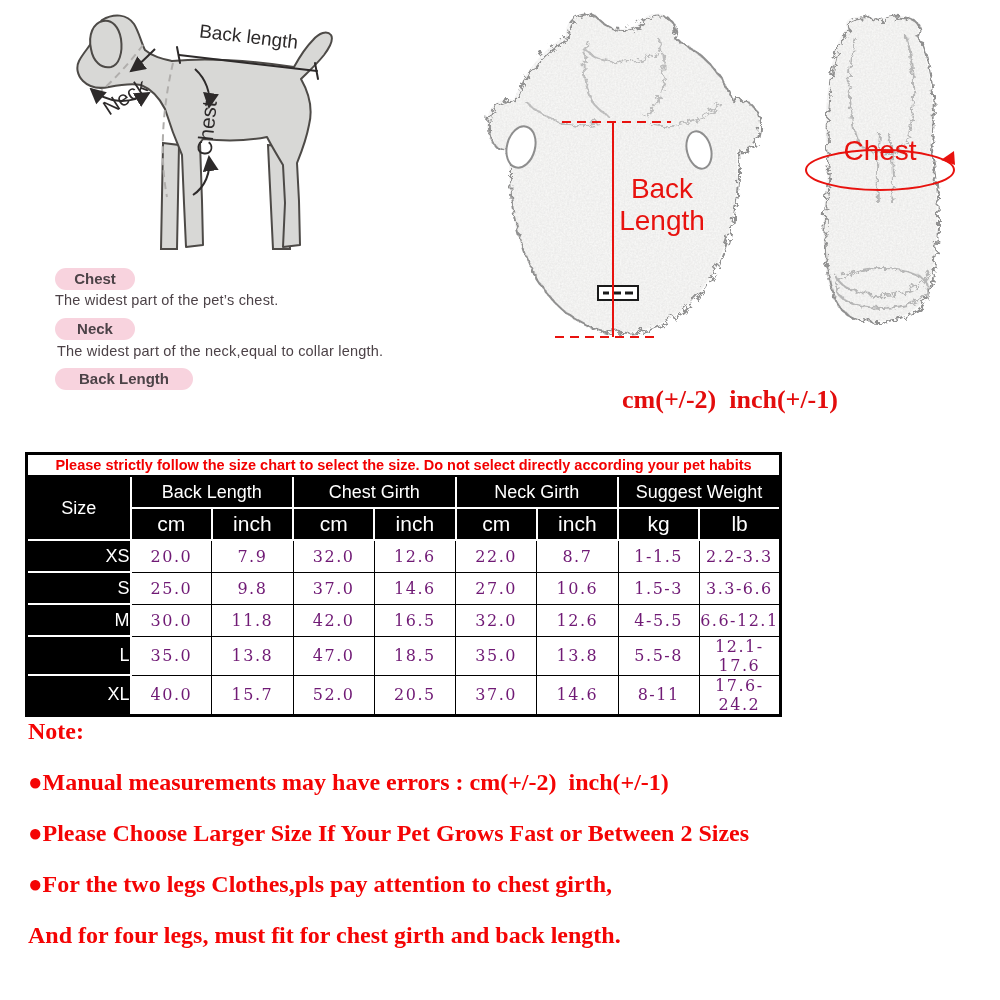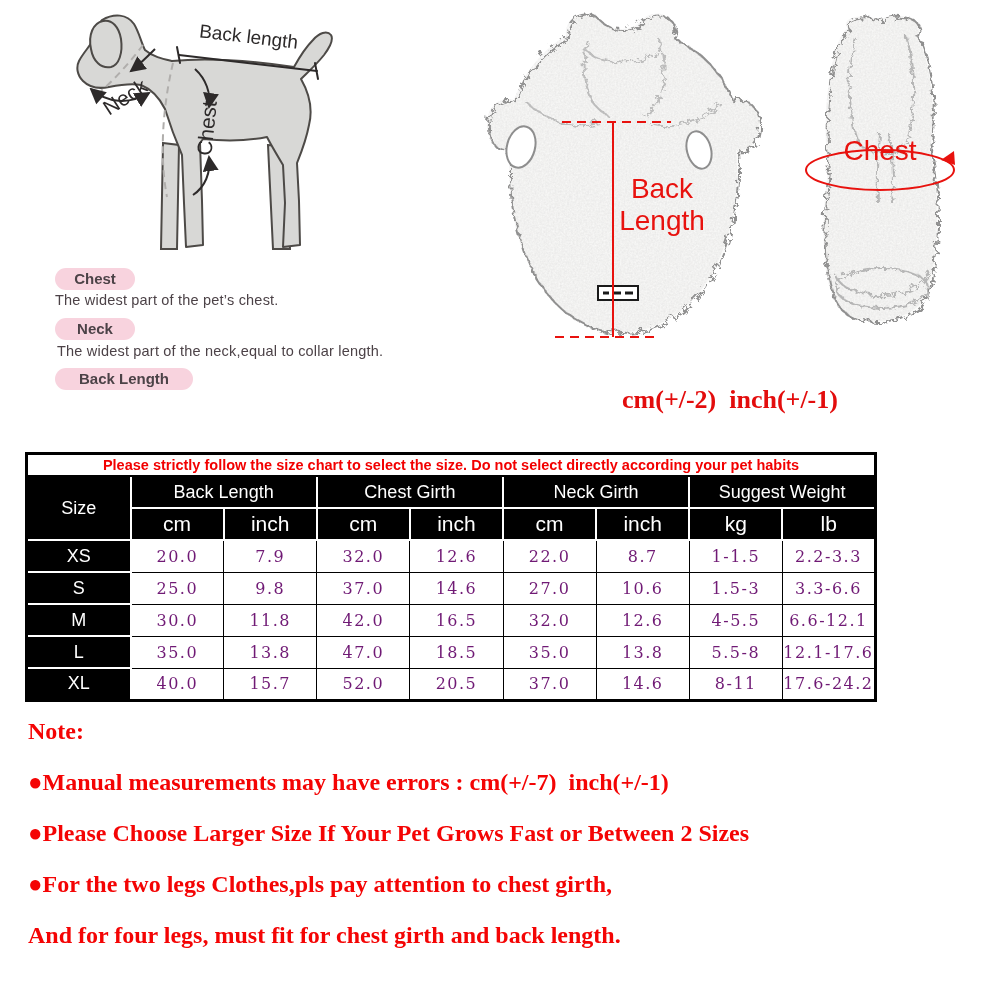--- a/index.html
+++ b/index.html
@@ -21,32 +21,32 @@
   .def-back{left:55px;top:394px;}
 
   
   .garment-back{position:absolute;left:466px;top:2px;width:312px;height:364px;}
   .garment-side{position:absolute;left:796px;top:10px;width:200px;height:324px;}
   .tol{position:absolute;left:560px;top:385px;width:340px;text-align:center;
        color:#e30d0d;font-family:"Liberation Serif",serif;font-weight:700;font-size:26px;
        white-space:pre;}
 
   
-  .size-table{position:absolute;left:25px;top:452px;width:852px;border-collapse:collapse;
+  .size-table{position:absolute;left:25px;top:452px;width:757px;border-collapse:collapse;
               table-layout:fixed;border:3px solid #000;background:#fff;}
   .size-table col.c-size{width:104px;}
   .size-table td,.size-table th{padding:0;text-align:center;vertical-align:middle;overflow:hidden;}
   .banner-row td{height:20px;border:2px solid #000;background:#fff;color:#f20000;
                  font-weight:700;font-size:14.5px;}
   .size-table th{background:#000;color:#fff;border:2px solid #fff;font-weight:400;}
   .head-row{height:32px;}
   th.group,th.corner{font-size:18px;}
   th.unit{font-size:21px;margin-top:48px;}
   .data-row{height:32px;}
-  .data-row th{font-size:18px;}
+  .data-row th{font-size:18px;text-align:right;}
   .data-row td{border:1px solid #000;background:#fff;color:#701a75;
                font-family:"DejaVu Serif",serif;font-size:16px;letter-spacing:1.5px;}
 
   
   .note{position:absolute;left:28px;top:718px;width:960px;color:#f40404;
         font-family:"Liberation Serif",serif;font-weight:700;}
   .note-title{font-size:24px;margin-bottom:24px;}
   .note-line{font-size:24px;margin-bottom:24px;white-space:pre;}
 </style>
 </head>
@@ -280,19 +280,19 @@
       <td>37.0</td>
       <td>14.6</td>
       <td>8-11</td>
       <td>17.6-24.2</td>
     </tr>
   </tbody>
     </table>
 
   <div class="note">
     <div class="note-title">Note:</div>
-    <div class="note-line">●Manual measurements may have errors : cm(+/-7)  inch(+/-1)</div>
+    <div class="note-line">●Manual measurements may have errors : cm(+/-2)  inch(+/-1)</div>
     <div class="note-line">●Please Choose Larger Size If Your Pet Grows Fast or Between 2 Sizes</div>
     <div class="note-line">●For the two legs Clothes,pls pay attention to chest girth,</div>
     <div class="note-line">And for four legs, must fit for chest girth and back length.</div>
   </div>
 
 </div>
 
 </body></html>

